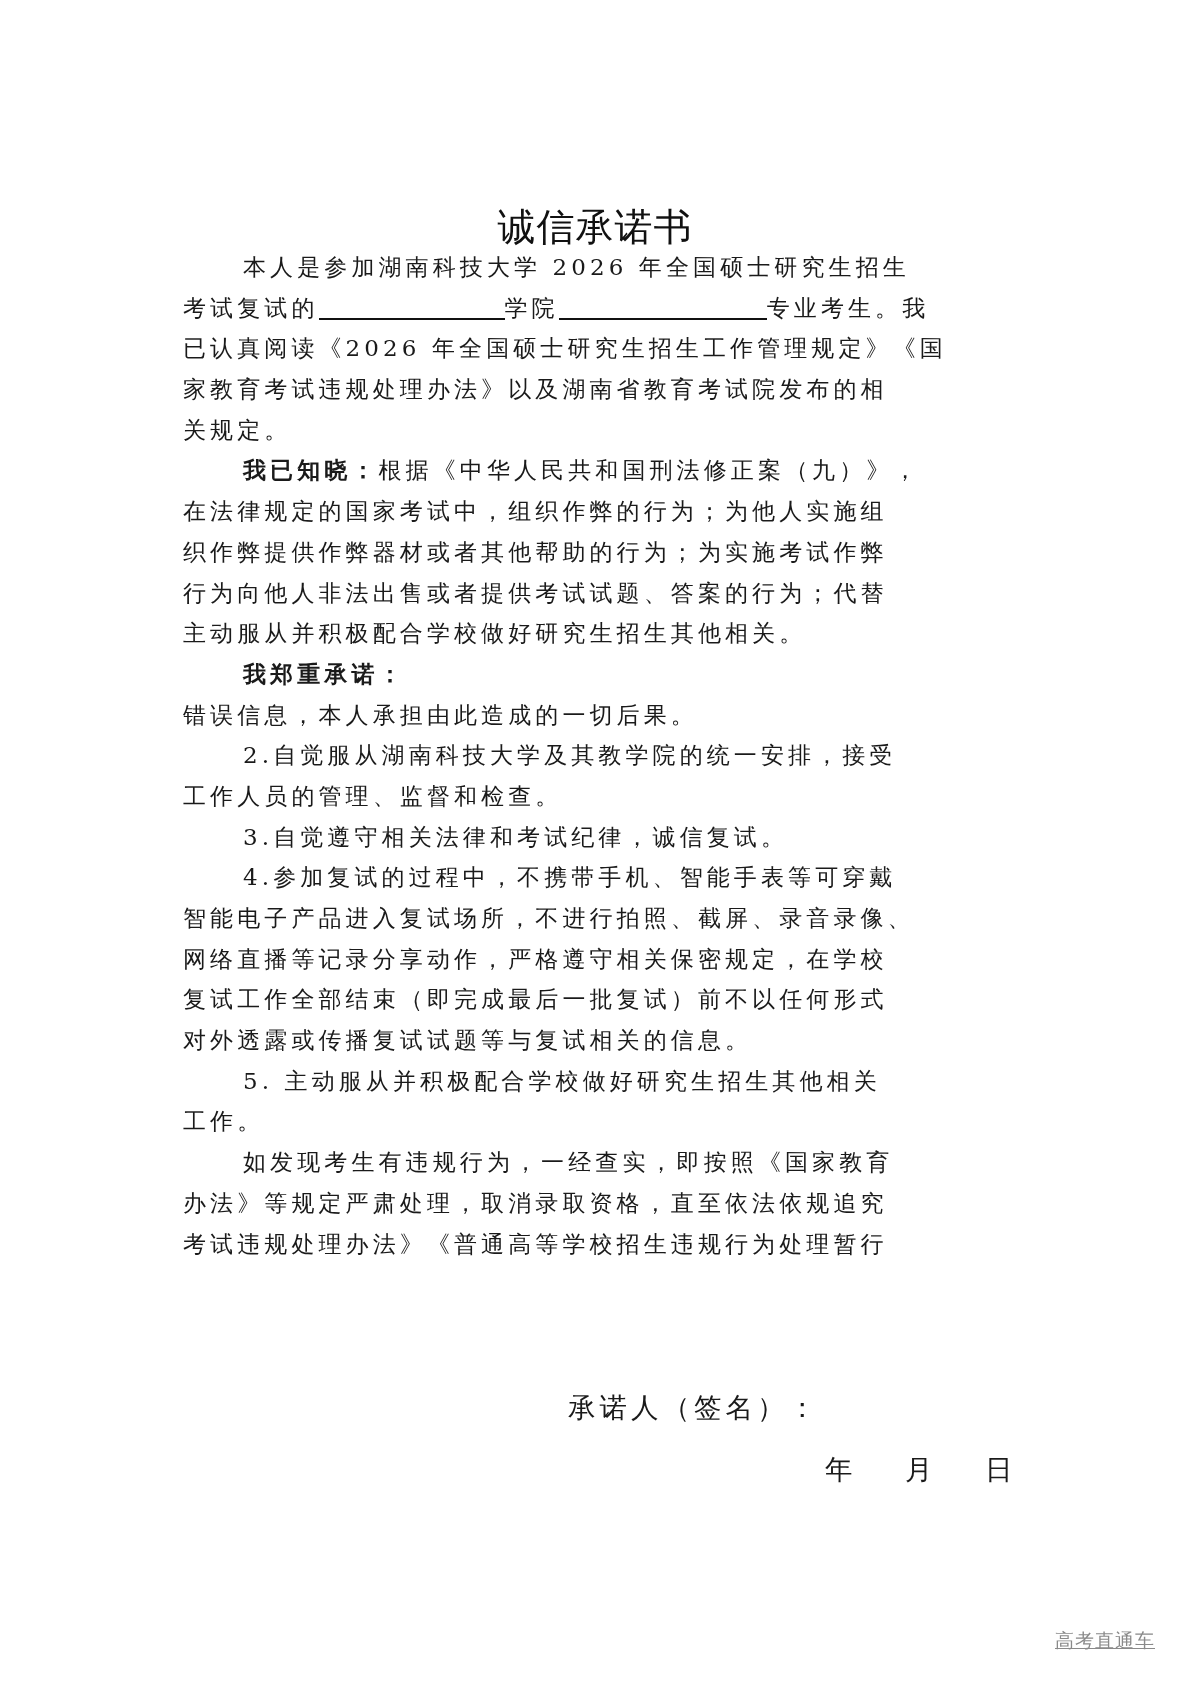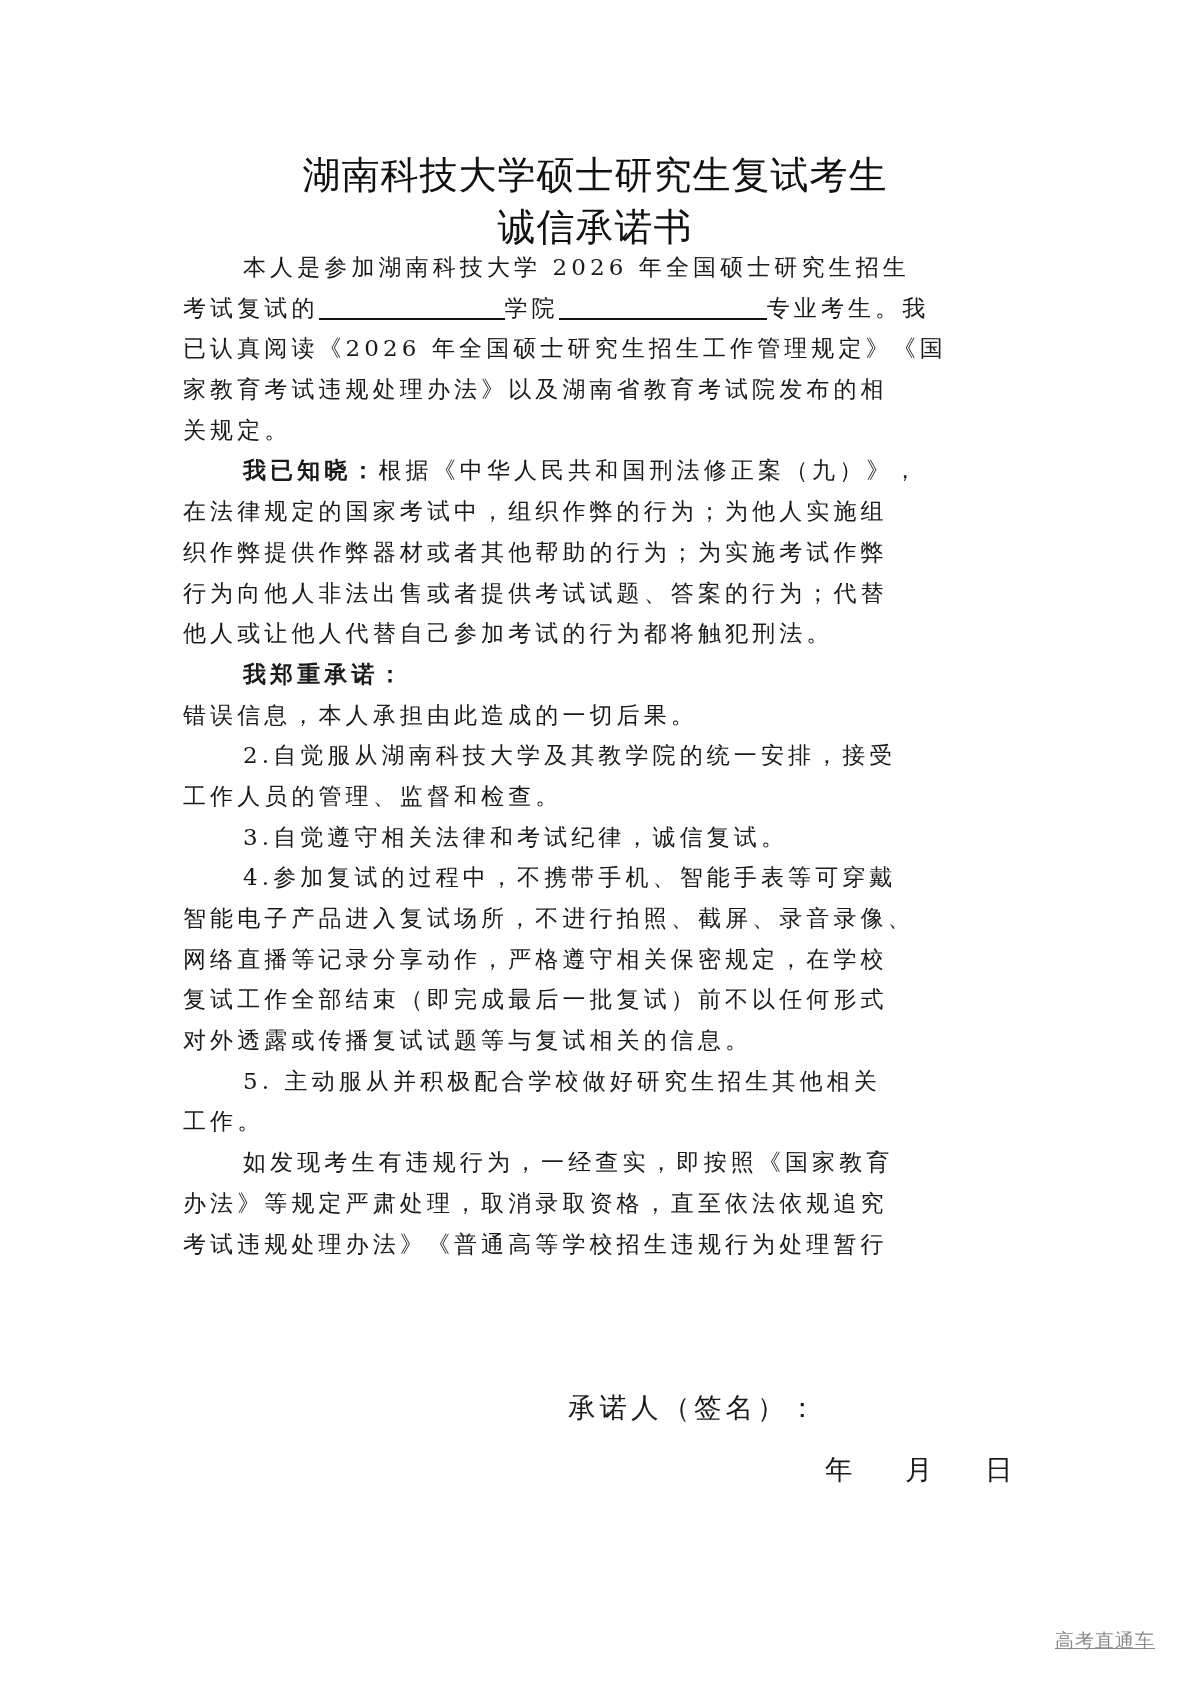--- a/index.html
+++ b/index.html
@@ -35,35 +35,34 @@
   .watermark {
     position: absolute; left: 1055px; top: 1628px;
     font-family: "DejaVu Sans", "Liberation Sans", sans-serif;
     font-size: 19px; color: #8a8a8a; letter-spacing: 1px; text-decoration: underline;
   }
 </style>
 </head>
 <body>
 
 <div class="page">
-  <div class="title l1">湖南科技大学硕士研究生复试考生</div>
   <div class="title l2">诚信承诺书</div>
 
   <div class="body">
     <span class="line indent">本人是参加湖南科技大学 2026 年全国硕士研究生招生</span>
     <span class="line"><span>考试复试的</span><span class="blank college"></span><span>学院</span><span class="blank major"></span><span>专业考生。我</span></span>
     <span class="line">已认真阅读《2026 年全国硕士研究生招生工作管理规定》《国</span>
     <span class="line">家教育考试违规处理办法》以及湖南省教育考试院发布的相</span>
     <span class="line">关规定。</span>
 
     <span class="line indent"><span class="bold">我已知晓：</span><span>根据《中华人民共和国刑法修正案（九）》，</span></span>
     <span class="line">在法律规定的国家考试中，组织作弊的行为；为他人实施组</span>
     <span class="line">织作弊提供作弊器材或者其他帮助的行为；为实施考试作弊</span>
     <span class="line">行为向他人非法出售或者提供考试试题、答案的行为；代替</span>
-    <span class="line">他人或让他人代替自己参加考试的行为都将触犯刑法。</span>
+    <span class="line">主动服从并积极配合学校做好研究生招生其他相关。</span>
 
     <span class="line indent bold">我郑重承诺：</span>
 
     <span class="line">错误信息，本人承担由此造成的一切后果。</span>
     <span class="line indent">2.自觉服从湖南科技大学及其教学院的统一安排，接受</span>
     <span class="line">工作人员的管理、监督和检查。</span>
     <span class="line indent">3.自觉遵守相关法律和考试纪律，诚信复试。</span>
     <span class="line indent">4.参加复试的过程中，不携带手机、智能手表等可穿戴</span>
     <span class="line">智能电子产品进入复试场所，不进行拍照、截屏、录音录像、</span>
     <span class="line">网络直播等记录分享动作，严格遵守相关保密规定，在学校</span>

